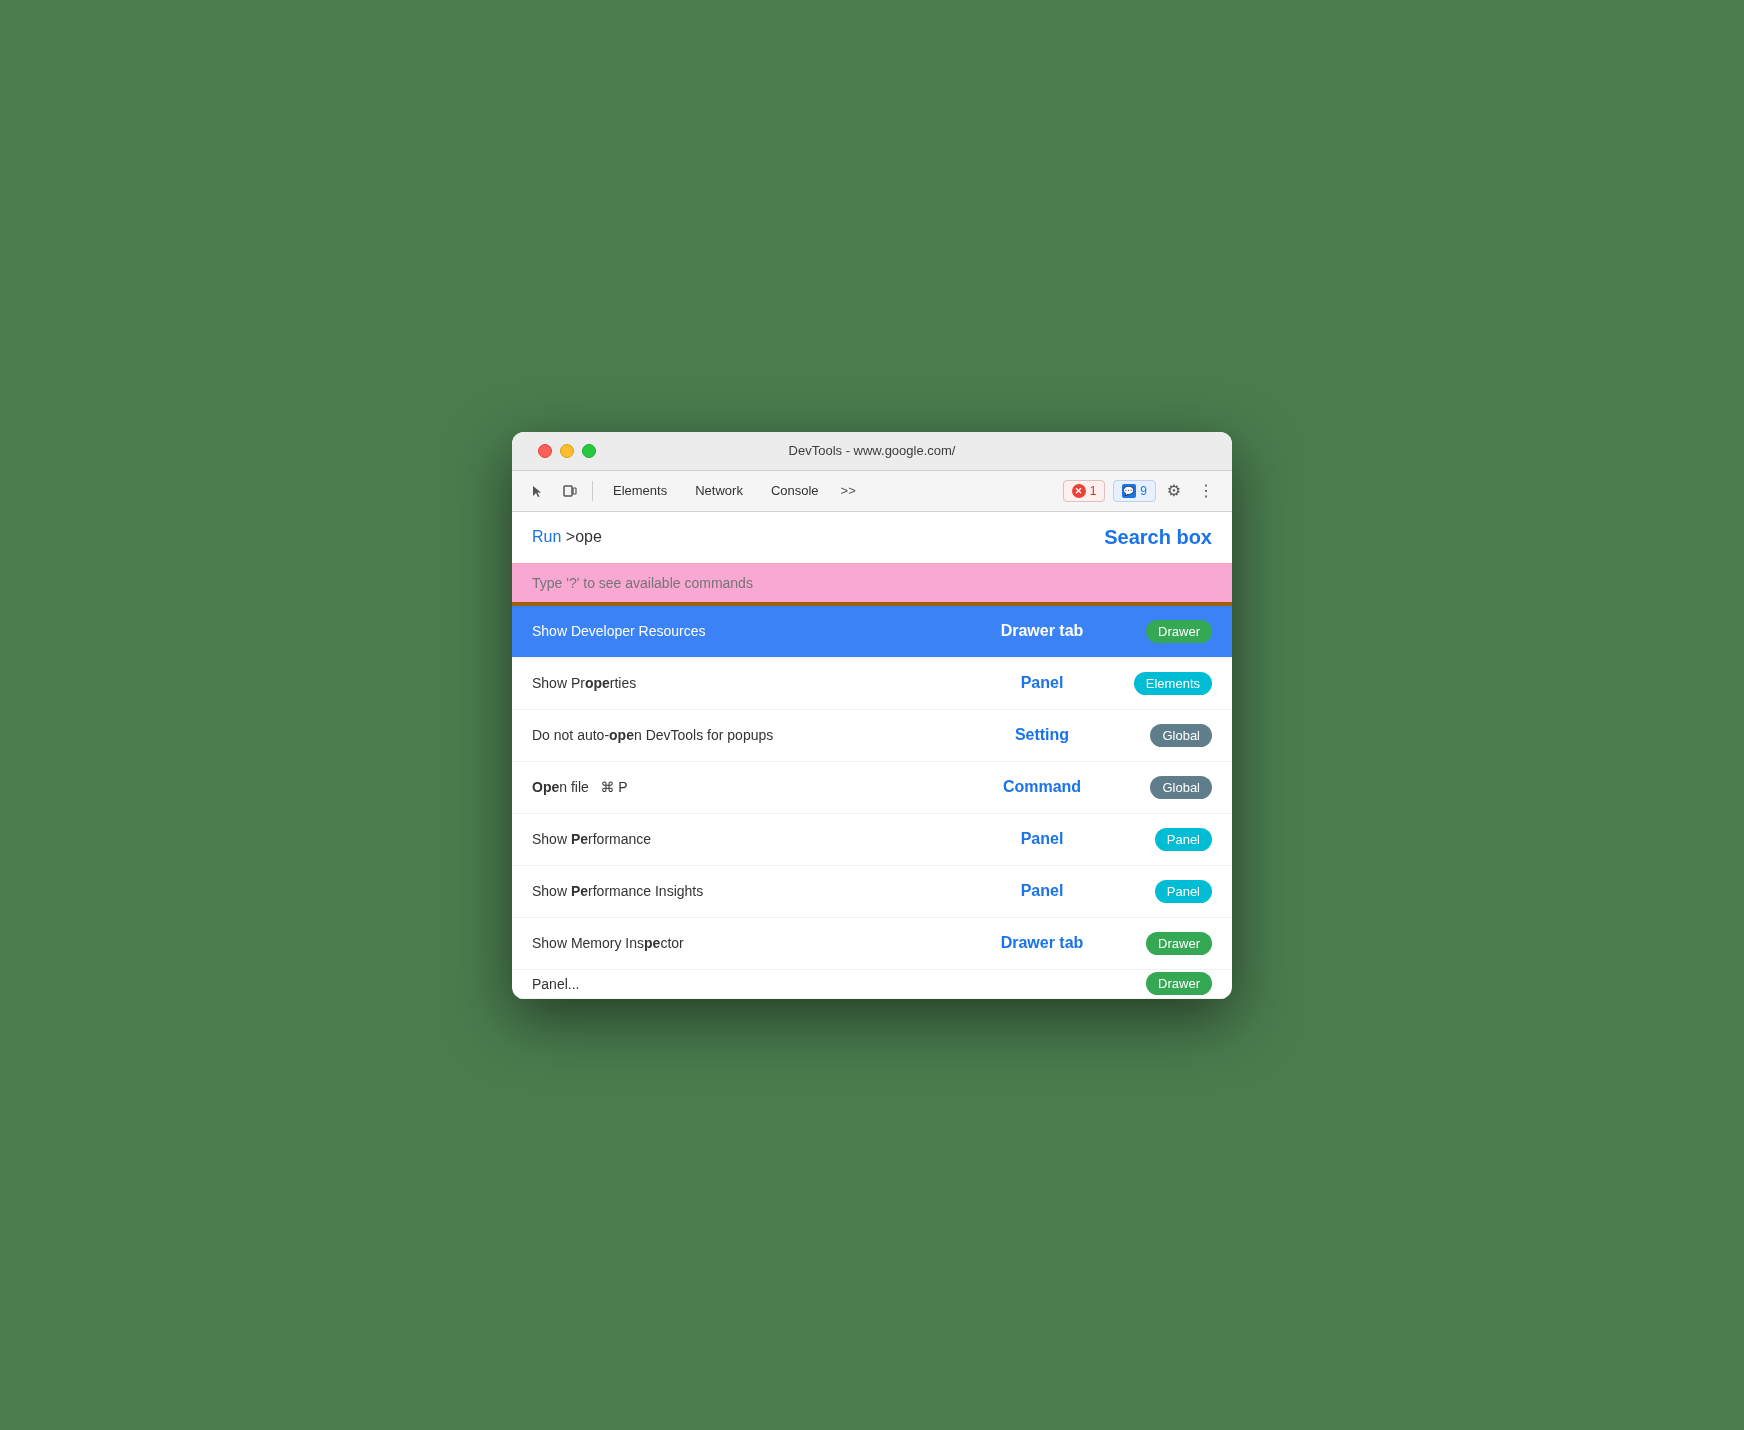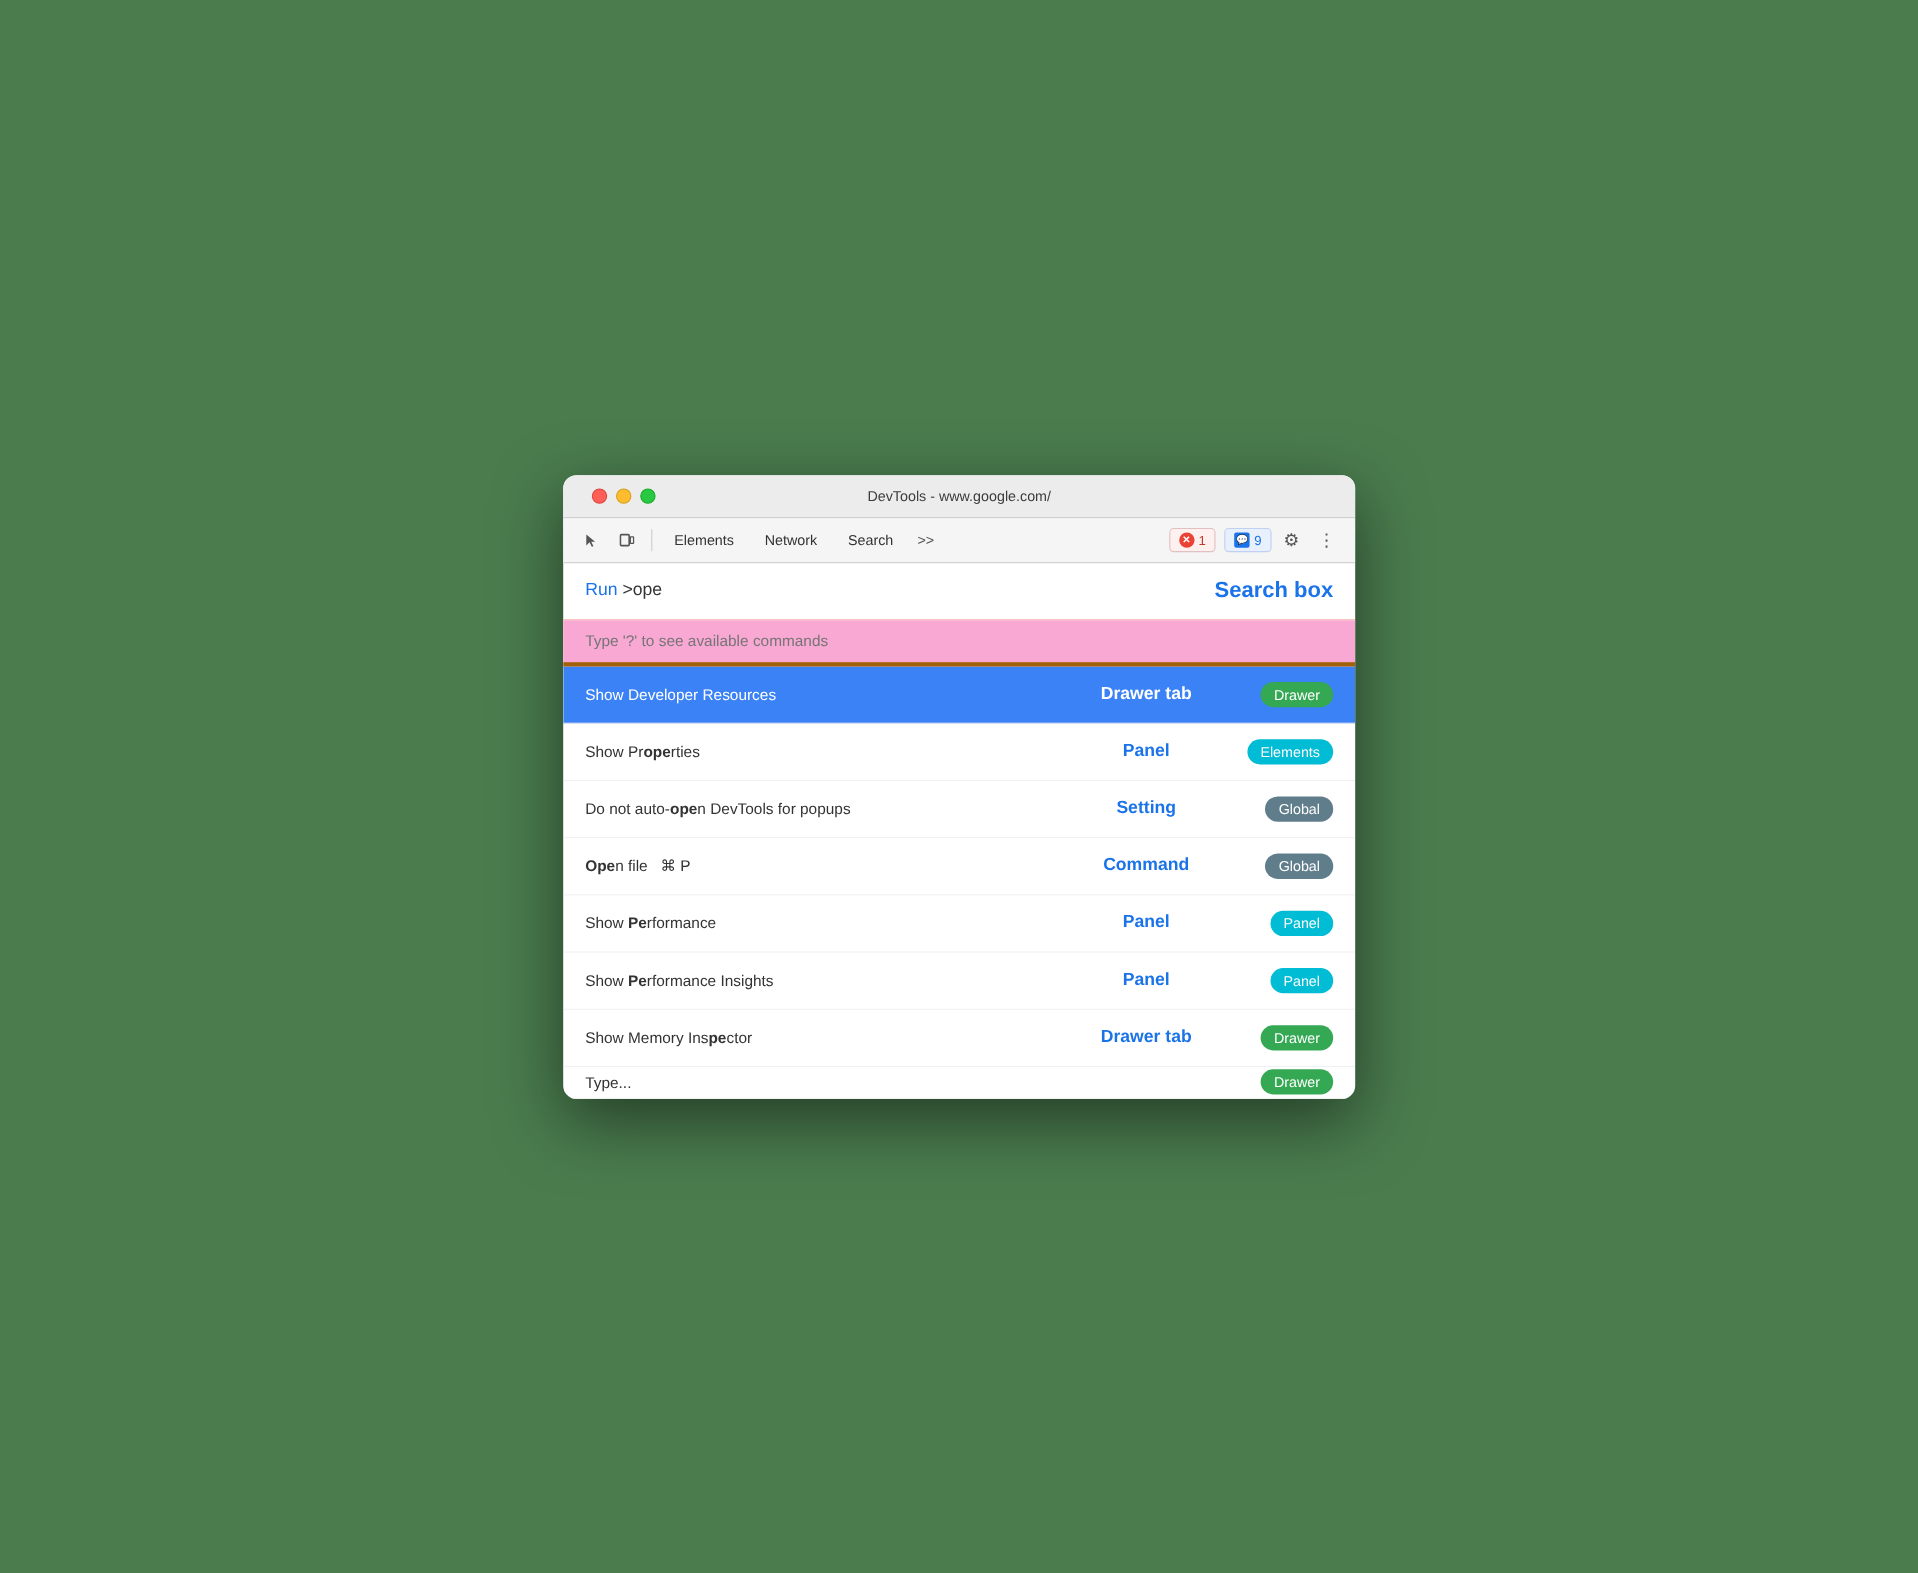--- a/index.html
+++ b/index.html
@@ -295,21 +295,21 @@
     </div>
     <div class="toolbar-icon">
       <svg width="14" height="14" viewBox="0 0 14 14" fill="none">
         <rect x="1" y="2" width="8" height="10" rx="1" stroke="#555" stroke-width="1.5" fill="none"></rect>
         <rect x="10" y="4" width="3" height="6" rx="0.5" stroke="#555" stroke-width="1.2" fill="none"></rect>
       </svg>
     </div>
     <div class="toolbar-divider"></div>
     <div class="toolbar-tab">Elements</div>
     <div class="toolbar-tab">Network</div>
-    <div class="toolbar-tab">Search</div>
+    <div class="toolbar-tab">Console</div>
     <div class="toolbar-more">&gt;&gt;</div>
     <div class="toolbar-spacer"></div>
     <div class="toolbar-badge badge-error">
       <div class="badge-dot-error">✕</div>
       <span>1</span>
     </div>
     <div class="toolbar-badge badge-console">
       <div class="badge-dot-console">💬</div>
       <span>9</span>
     </div>
@@ -396,21 +396,21 @@
         Show Memory Ins<b>pe</b>ctor
       </div>
       <div class="cmd-row-type">Drawer tab</div>
       <div class="cmd-row-badge">
         <span class="badge-pill pill-drawer">Drawer</span>
       </div>
     </div>
 
     <div class="cmd-row" style="overflow:hidden; max-height:26px; min-height:26px;">
       <div class="cmd-row-name">
-        Type...
+        Panel...
       </div>
       <div class="cmd-row-type"></div>
       <div class="cmd-row-badge">
         <span class="badge-pill pill-drawer">Drawer</span>
       </div>
     </div>
 
   </div>
 </div>
 

